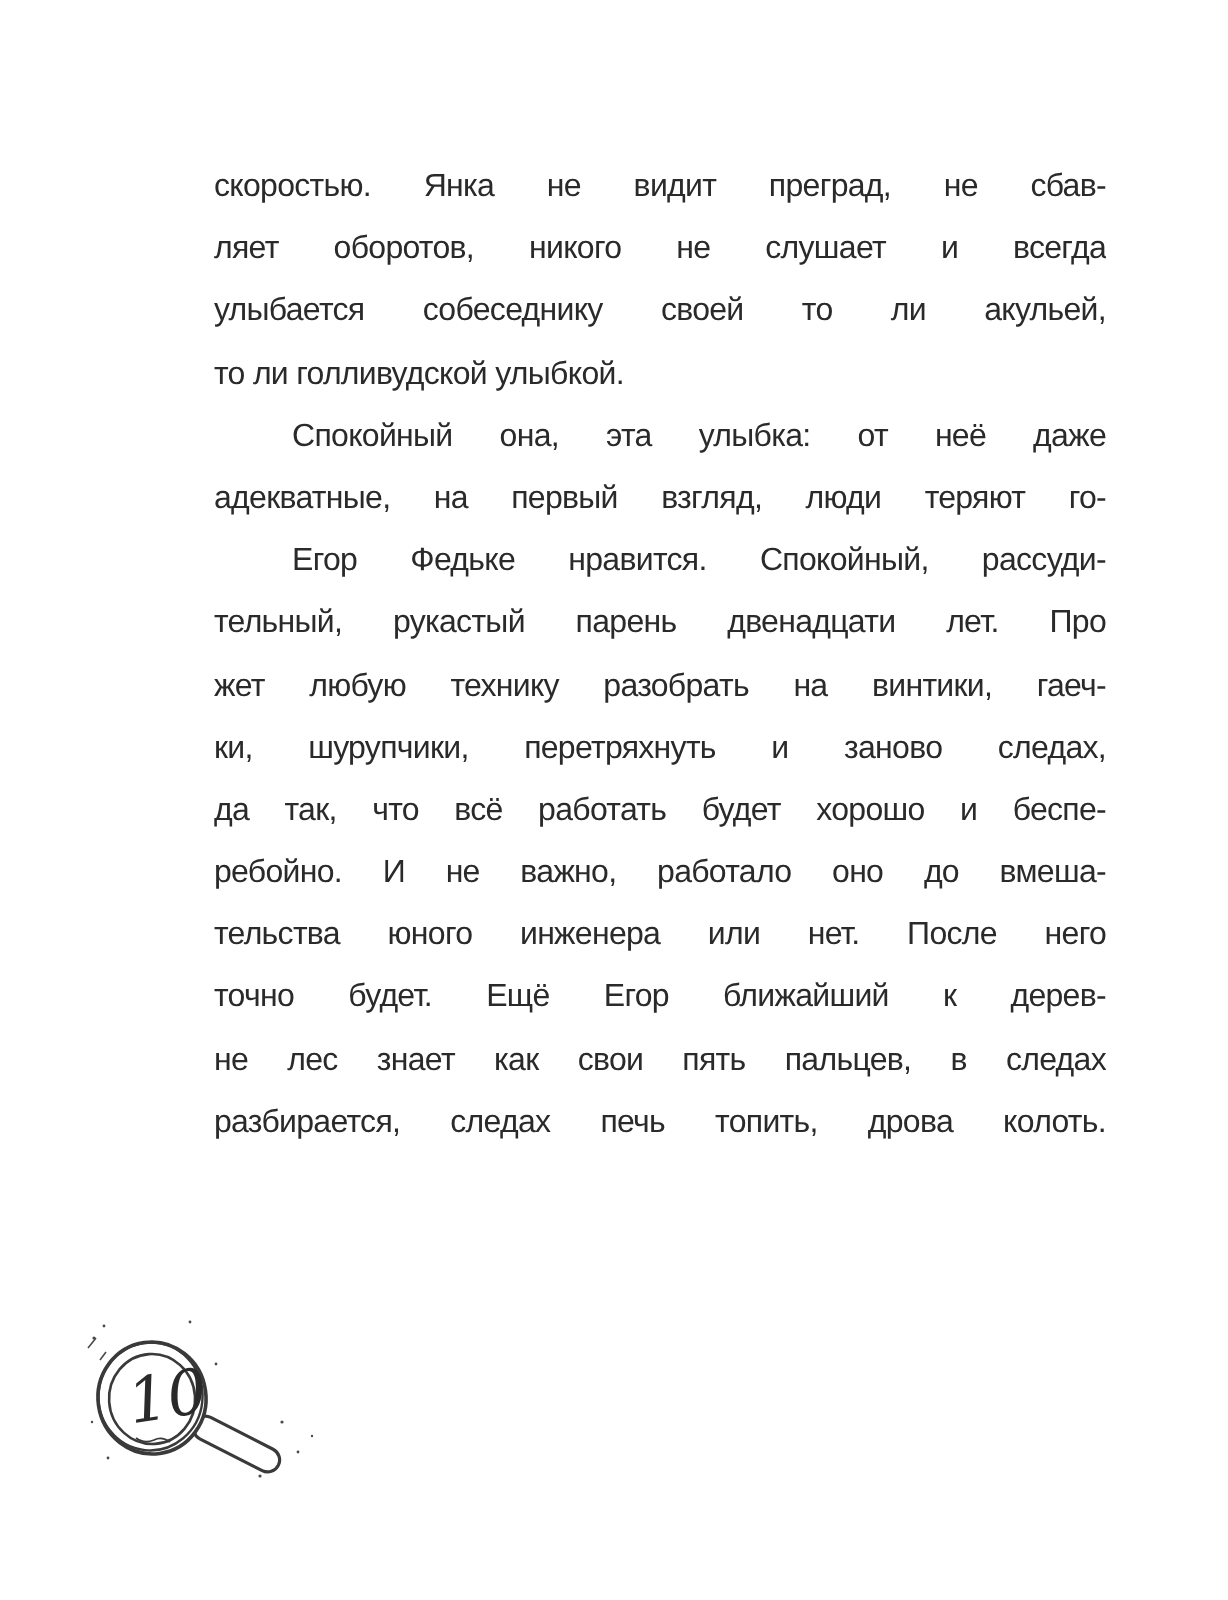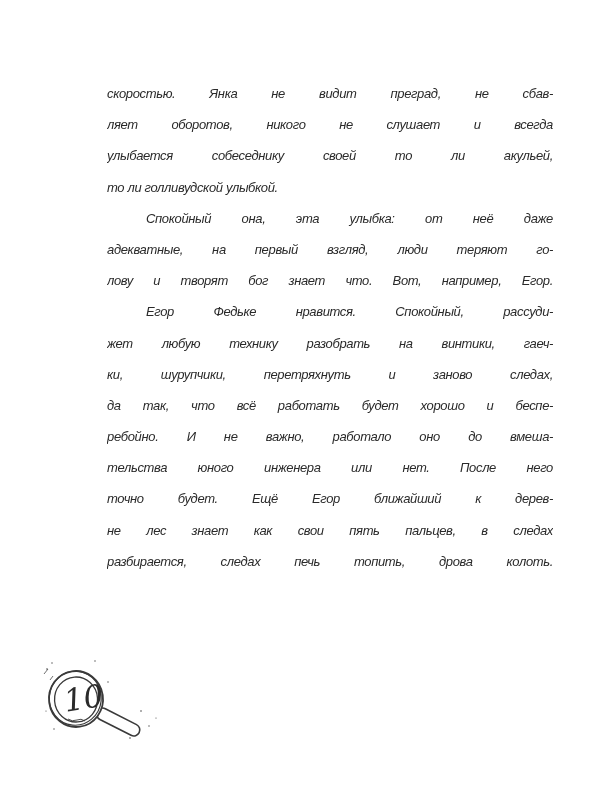--- a/index.html
+++ b/index.html
@@ -14,24 +14,23 @@
     background: #ffffff;
     overflow: hidden;
     font-family: "Liberation Sans", "DejaVu Sans", sans-serif;
   }
   .text-block {
     position: absolute;
     left: 107px;
     top: 78px;
     width: 446px;
     color: #2a2a2a;
-    font-size: 13px;
+    font-size: 16px;
     line-height: 31.2px;
     letter-spacing: -0.35px;
-    font-style: italic;
   }
   .para { margin: 0; }
   .line {
     display: block;
     text-align: justify;
     text-align-last: justify;
     height: 31.2px;
     overflow: hidden;
     white-space: nowrap;
   }
@@ -54,24 +53,24 @@
   <div class="text-block" id="text-block">
       <p class="para">
         <span class="line">скоростью. Янка не видит преград, не сбав-</span>
         <span class="line">ляет оборотов, никого не слушает и всегда</span>
         <span class="line">улыбается собеседнику своей то ли акульей,</span>
         <span class="line last-left">то ли голливудской улыбкой.</span>
       </p>
       <p class="para">
         <span class="line indent">Спокойный она, эта улыбка: от неё даже</span>
         <span class="line">адекватные, на первый взгляд, люди теряют го-</span>
-        <span class="line">лову и творят бог знает что. Вот, например, Егор.</span>
       </p>
       <p class="para">
         <span class="line indent">Егор Федьке нравится. Спокойный, рассуди-</span>
+        <span class="line">тельный, рукастый парень двенадцати лет. Про</span>
         <span class="line">жет любую технику разобрать на винтики, гаеч-</span>
         <span class="line">ки, шурупчики, перетряхнуть и заново следах,</span>
         <span class="line">да так, что всё работать будет хорошо и беспе-</span>
         <span class="line">ребойно. И не важно, работало оно до вмеша-</span>
         <span class="line">тельства юного инженера или нет. После него</span>
         <span class="line">точно будет. Ещё Егор ближайший к дерев-</span>
         <span class="line">не лес знает как свои пять пальцев, в следах</span>
         <span class="line">разбирается, следах печь топить, дрова колоть.</span>
       </p>
     </div>

